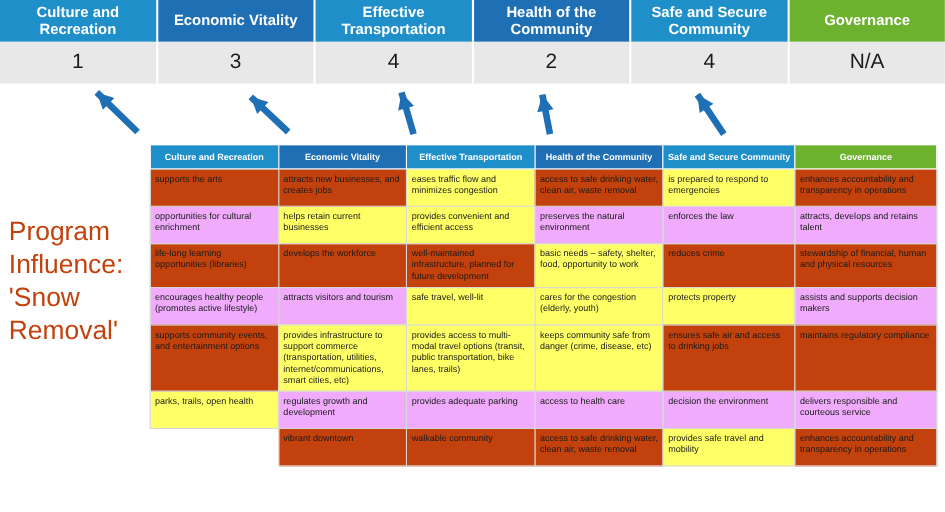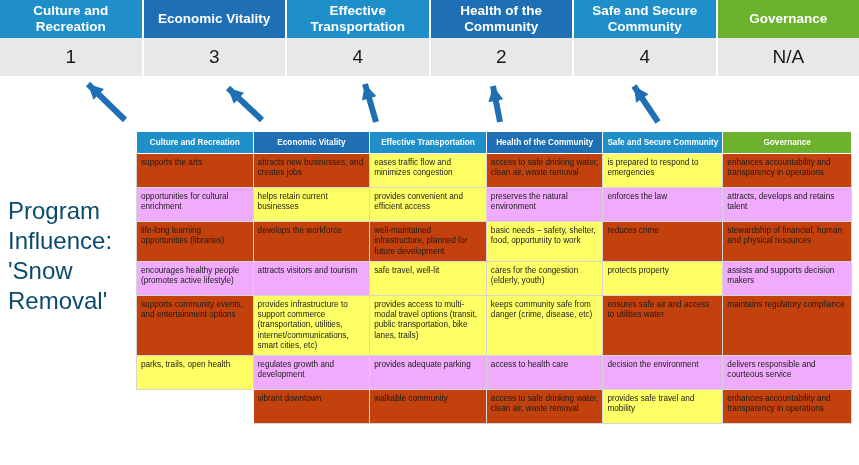--- a/index.html
+++ b/index.html
@@ -70,21 +70,21 @@
     height: 58px;
   }
 
   
   #side-label {
     position: absolute;
     left: 8px;
     top: 196px;
     width: 128px;
     font-size: 24px;
-    color: #0c4a6e;
+    color: #c2410c;
     line-height: 1.25;
     text-align: left;
   }
 
   
   #matrix {
     position: absolute;
     left: 136px;
     top: 131px;
     width: 716px;
@@ -218,21 +218,21 @@
         <td class="hl">safe travel, well-lit</td>
         <td class="hl">cares for the congestion (elderly, youth)</td>
         <td class="hl">protects property</td>
         <td>assists and supports decision makers</td>
       </tr>
       <tr>
         <td>supports community events, and entertainment options</td>
         <td class="hl">provides infrastructure to support commerce (transportation, utilities, internet/communications, smart cities, etc)</td>
         <td class="hl">provides access to multi-modal travel options (transit, public transportation, bike lanes, trails)</td>
         <td class="hl">keeps community safe from danger (crime, disease, etc)</td>
-        <td>ensures safe air and access to utilities water</td>
+        <td>ensures safe air and access to drinking jobs</td>
         <td>maintains regulatory compliance</td>
       </tr>
       <tr class="alt">
         <td class="hl">parks, trails, open health</td>
         <td>regulates growth and development</td>
         <td>provides adequate parking</td>
         <td>access to health care</td>
         <td>decision the environment</td>
         <td>delivers responsible and courteous service</td>
       </tr>

